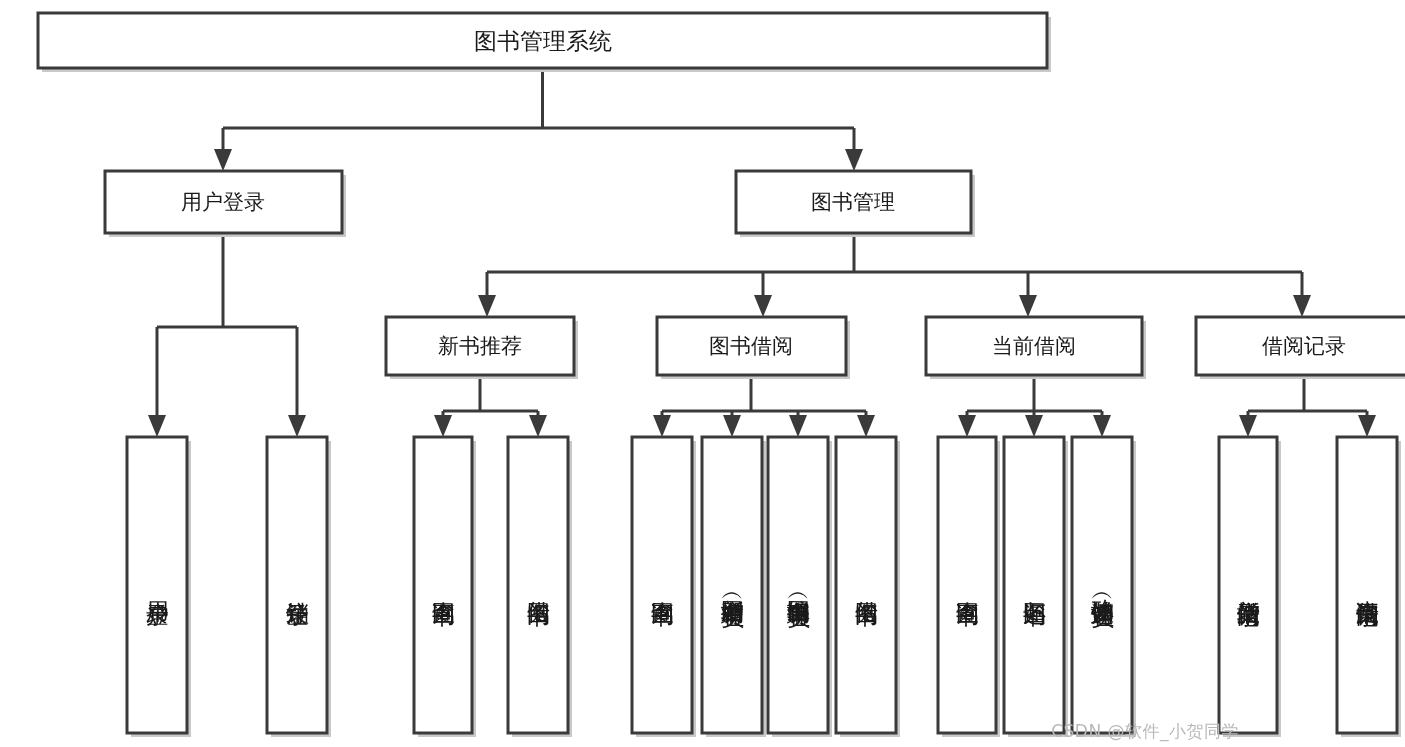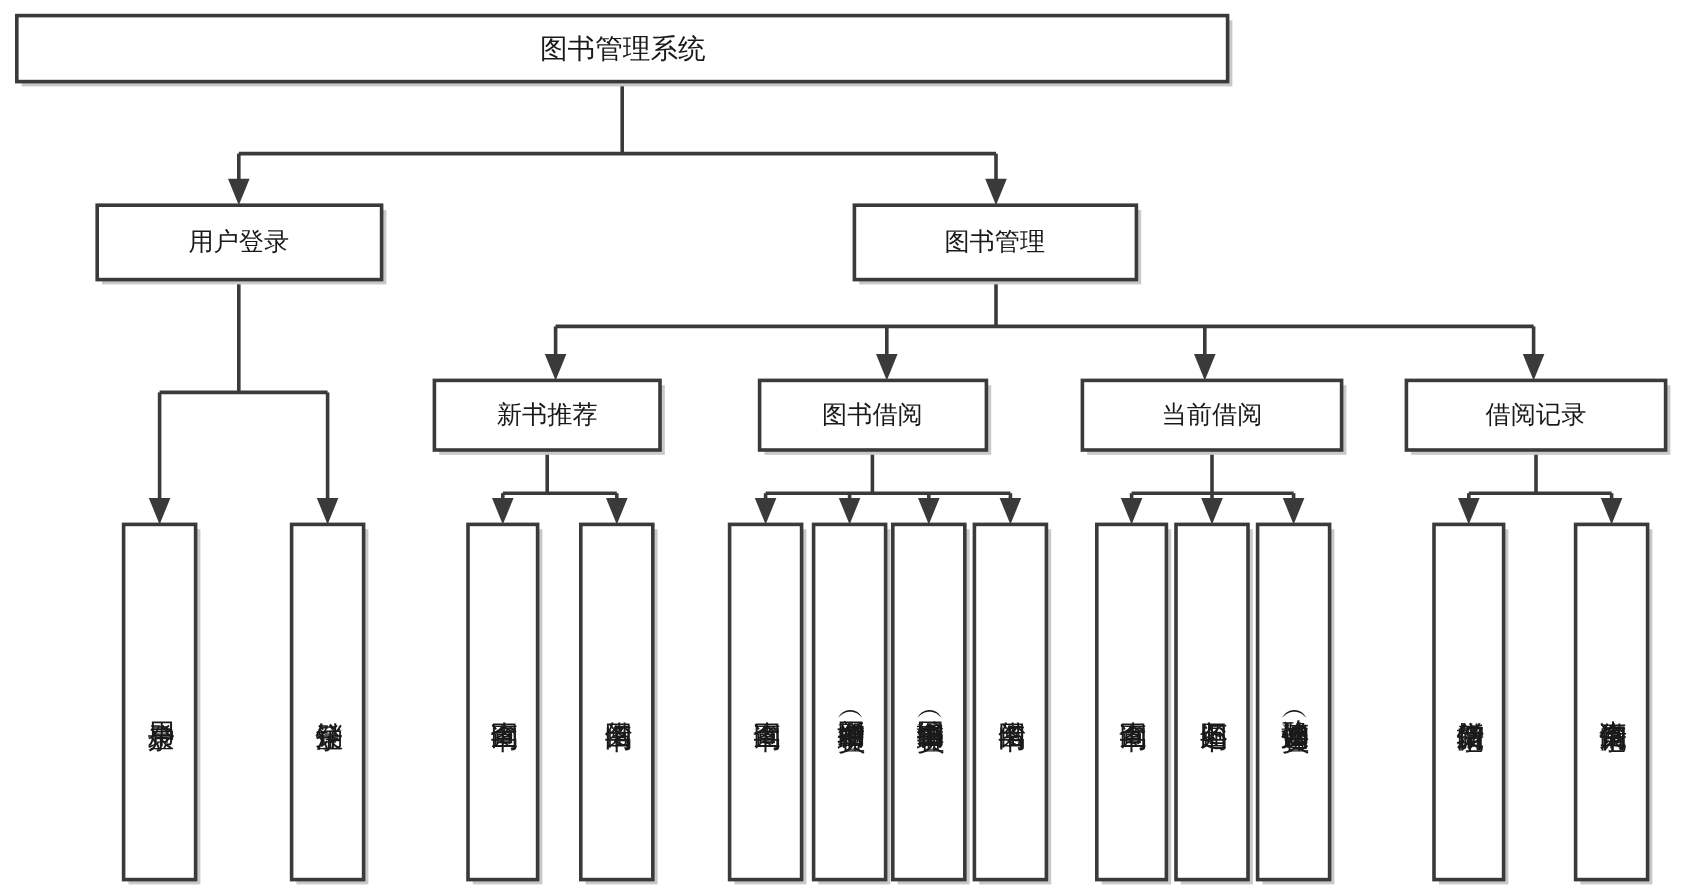--- a/index.html
+++ b/index.html
@@ -11,20 +11,21 @@
     width: 1405px;
     height: 747px;
     font-family: "DejaVu Sans", "Liberation Sans", sans-serif;
     overflow: hidden;
     position: relative;
   }
   #diagram-root {
     position: relative;
     width: 1223px;
     height: 747px;
+    margin-left: 24px;
   }
   svg#flowchart {
     position: absolute;
     left: 0;
     top: 0;
     width: 1405px;
     height: 747px;
     display: block;
   }
   .node-box {
@@ -245,14 +246,15 @@
       <div class="vlabel" style="left: 678px; top: 437px; width: 60px; height: 296px;">新增图书（管理员）</div>
       <div class="vlabel" style="left: 744px; top: 437px; width: 60px; height: 296px;">编辑图书（管理员）</div>
       <div class="vlabel" style="left: 812px; top: 437px; width: 60px; height: 296px;">借阅图书</div>
       <div class="vlabel" style="left: 914px; top: 437px; width: 58px; height: 296px;">查询图书</div>
       <div class="vlabel" style="left: 980px; top: 437px; width: 60px; height: 296px;">归还图书</div>
       <div class="vlabel" style="left: 1048px; top: 437px; width: 60px; height: 296px;">确认归还（管理员）</div>
       <div class="vlabel" style="left: 1195px; top: 437px; width: 58px; height: 296px;">新增借阅记录</div>
       <div class="vlabel" style="left: 1313px; top: 437px; width: 60px; height: 296px;">查询借阅记录</div>
     </div>
 
+  <div class="watermark">CSDN @软件_小贺同学</div>
 
 </div>
 
 </body></html>

